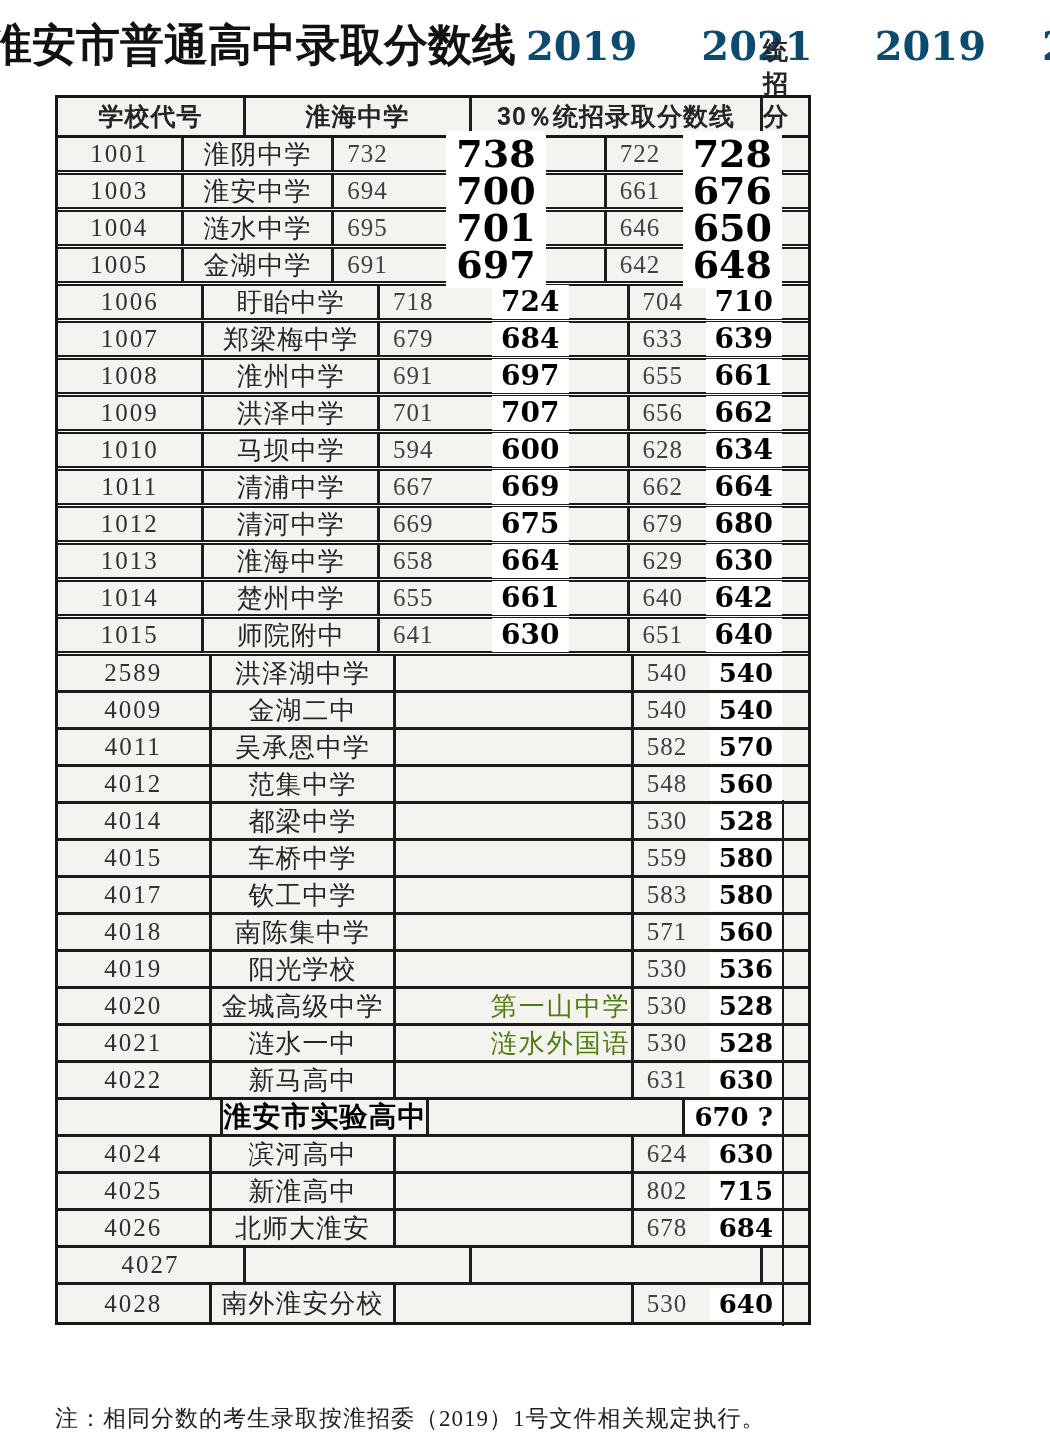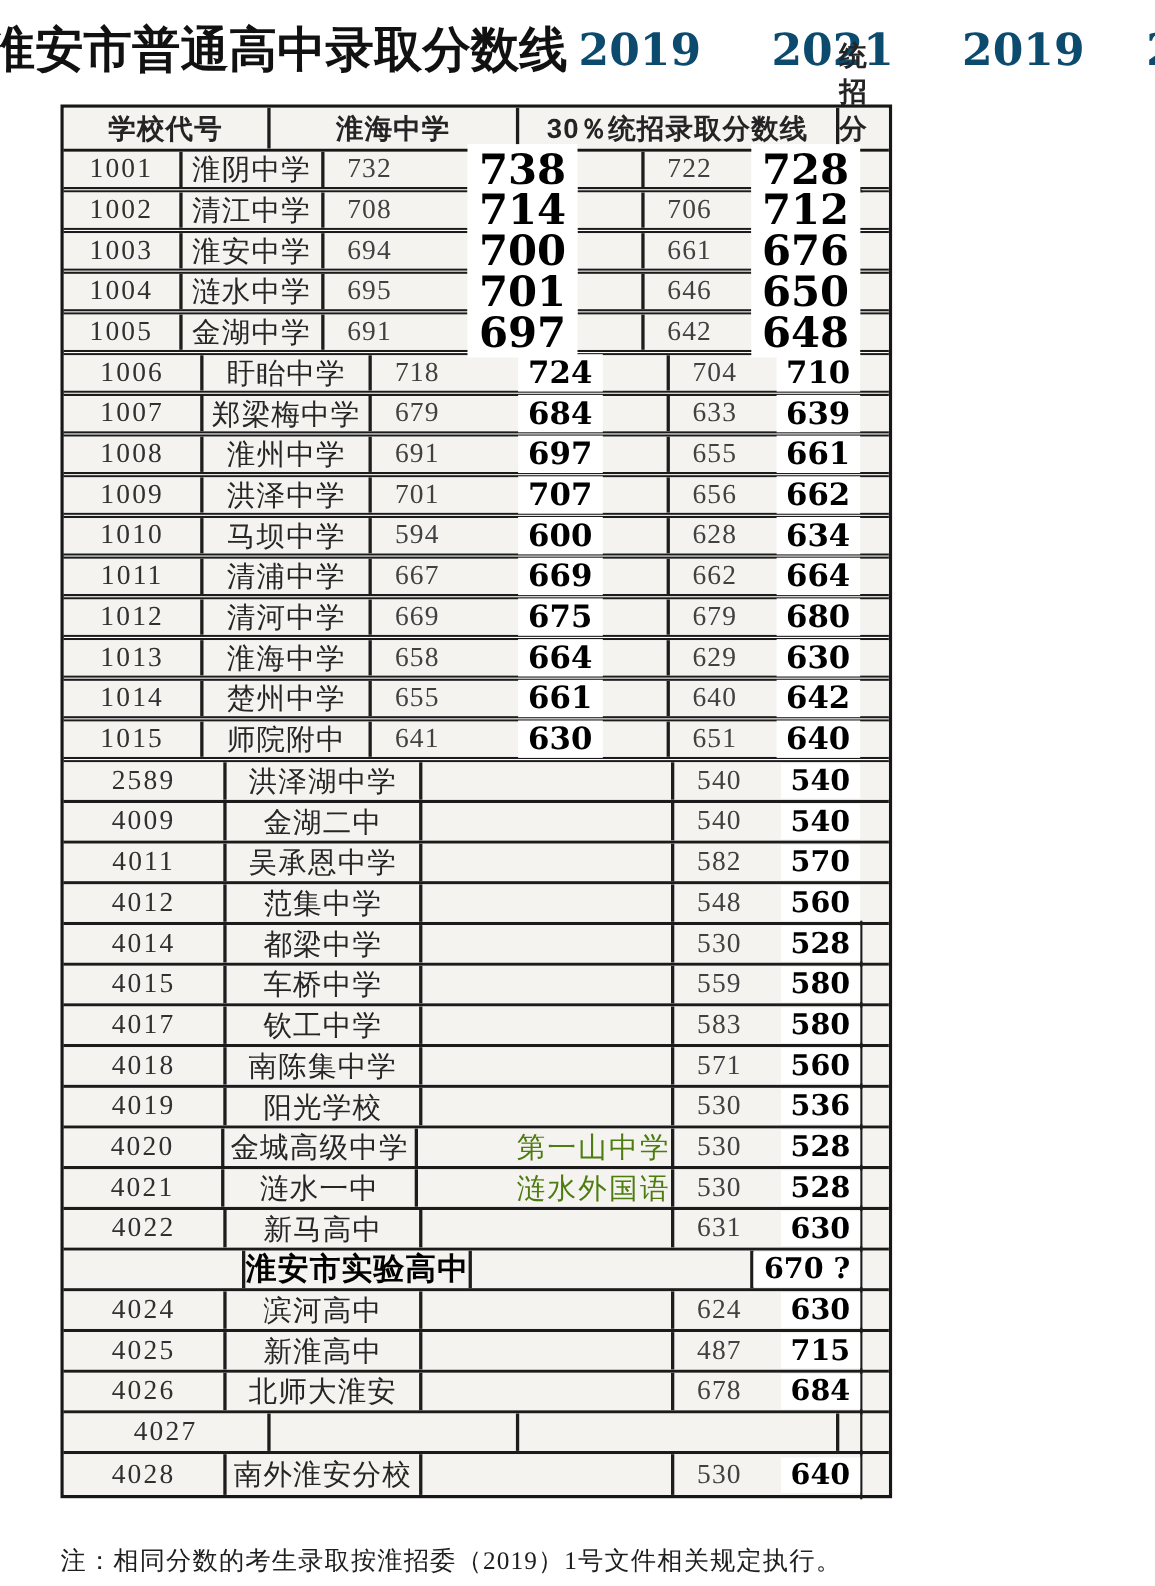--- a/index.html
+++ b/index.html
@@ -51,21 +51,21 @@
     justify-content:center; letter-spacing:1px;
   }
 
   .code-txt { font-size:25px; color:#303030; letter-spacing:2px; }
   .name-txt { font-size:26px; color:#262626; letter-spacing:1px; white-space:nowrap; }
   .name-txt.bold-name {
     font-family:"Liberation Sans", sans-serif;
     font-weight:bold; font-size:28px; color:#000;
   }
 
-  .y19 { font-size:25px; color:#414141; letter-spacing:1px;margin-left:21px; }
+  .y19 { font-size:25px; color:#414141; padding-left:13px; letter-spacing:1px; }
   .c3 .y19 { width:112px; }
   .c4 .y19 { width:76px; }
 
   .y21wrap { flex:1; display:flex; justify-content:center; align-items:center; }
   .c3 .y21wrap { padding-right:58px; }
   .c4 .y21wrap { padding-right:26px; }
 
   .y21 {
     font-family:"DejaVu Serif", serif; font-weight:bold; color:#000;
     background:#ffffff; line-height:1; padding:3px 9px;
@@ -123,88 +123,67 @@
 
     </div>
     <div class="c c4">
       <span class="y19">722</span>
       <span class="y21wrap">
             <span class="y21">728</span>
           </span>
     </div>
   </div>
 
+
   <div class="row xl">
     <div class="c c1">
-      <span class="code-txt">1002</span>
-    </div>
-    <div class="c c2">
-      <span class="name-txt">清江中学</span>
-    </div>
-    <div class="c c3">
-      <span class="y19">708</span>
-      <span class="y21wrap">
-            <span class="y21">714</span>
-          </span>
-
-    </div>
-    <div class="c c4">
-      <span class="y19">706</span>
-      <span class="y21wrap">
-            <span class="y21">712</span>
+      <span class="code-txt">1003</span>
+    </div>
+    <div class="c c2">
+      <span class="name-txt">淮安中学</span>
+    </div>
+    <div class="c c3">
+      <span class="y19">694</span>
+      <span class="y21wrap">
+            <span class="y21">700</span>
+          </span>
+
+    </div>
+    <div class="c c4">
+      <span class="y19">661</span>
+      <span class="y21wrap">
+            <span class="y21">676</span>
           </span>
     </div>
   </div>
 
   <div class="row xl">
     <div class="c c1">
-      <span class="code-txt">1003</span>
-    </div>
-    <div class="c c2">
-      <span class="name-txt">淮安中学</span>
-    </div>
-    <div class="c c3">
-      <span class="y19">694</span>
-      <span class="y21wrap">
-            <span class="y21">700</span>
-          </span>
-
-    </div>
-    <div class="c c4">
-      <span class="y19">661</span>
-      <span class="y21wrap">
-            <span class="y21">676</span>
+      <span class="code-txt">1004</span>
+    </div>
+    <div class="c c2">
+      <span class="name-txt">涟水中学</span>
+    </div>
+    <div class="c c3">
+      <span class="y19">695</span>
+      <span class="y21wrap">
+            <span class="y21">701</span>
+          </span>
+
+    </div>
+    <div class="c c4">
+      <span class="y19">646</span>
+      <span class="y21wrap">
+            <span class="y21">650</span>
           </span>
     </div>
   </div>
 
   <div class="row xl">
     <div class="c c1">
-      <span class="code-txt">1004</span>
-    </div>
-    <div class="c c2">
-      <span class="name-txt">涟水中学</span>
-    </div>
-    <div class="c c3">
-      <span class="y19">695</span>
-      <span class="y21wrap">
-            <span class="y21">701</span>
-          </span>
-
-    </div>
-    <div class="c c4">
-      <span class="y19">646</span>
-      <span class="y21wrap">
-            <span class="y21">650</span>
-          </span>
-    </div>
-  </div>
-
-  <div class="row xl">
-    <div class="c c1">
       <span class="code-txt">1005</span>
     </div>
     <div class="c c2">
       <span class="name-txt">金湖中学</span>
     </div>
     <div class="c c3">
       <span class="y19">691</span>
       <span class="y21wrap">
             <span class="y21">697</span>
           </span>
@@ -725,21 +704,21 @@
     </div>
     <div class="c c2">
       <span class="name-txt">新淮高中</span>
     </div>
     <div class="c c3">
 
       <span class="y21wrap"></span>
 
     </div>
     <div class="c c4">
-      <span class="y19">487</span>
+      <span class="y19">802</span>
       <span class="y21wrap">
             <span class="y21">715</span>
           </span>
     </div>
   </div>
 
   <div class="row sm solid edge">
     <div class="c c1">
       <span class="code-txt">4026</span>
     </div>

